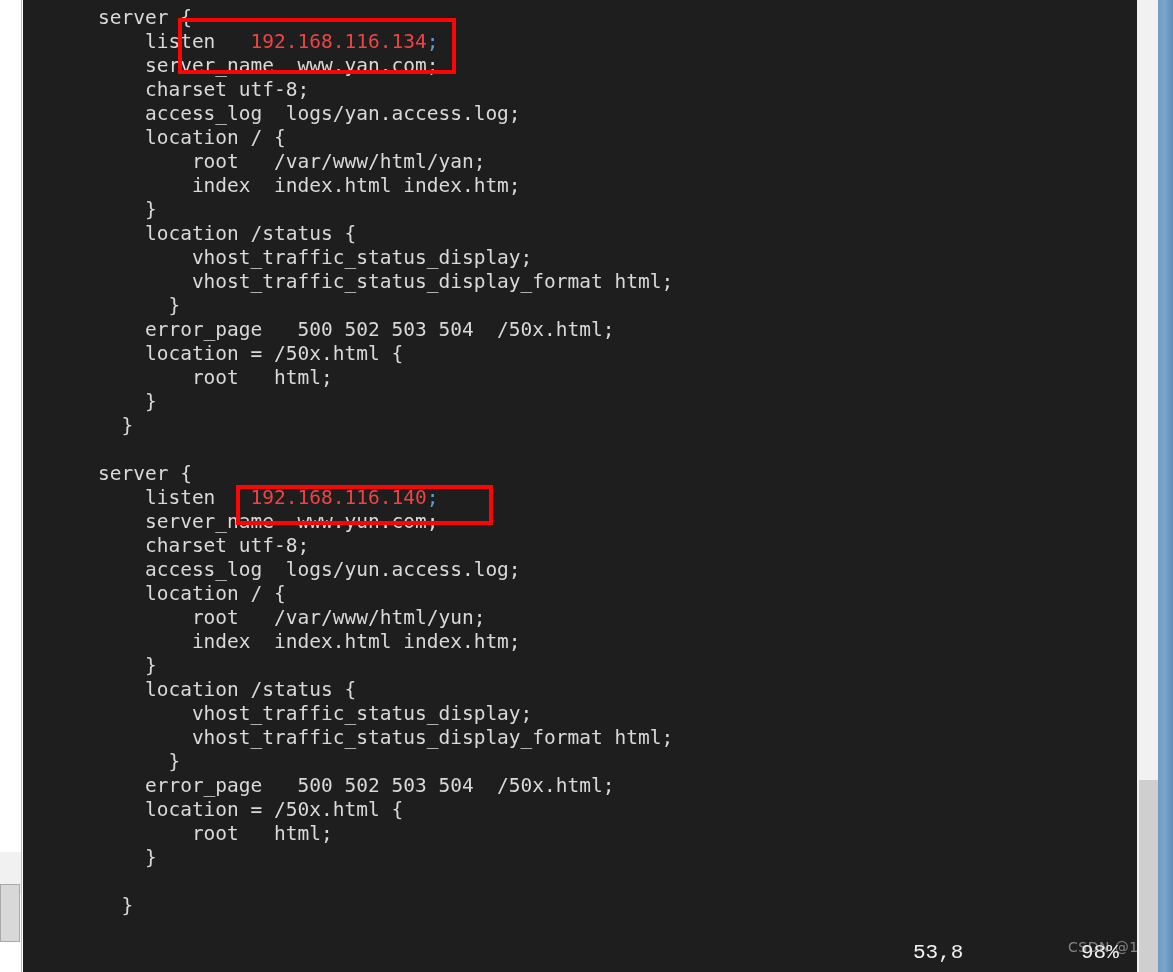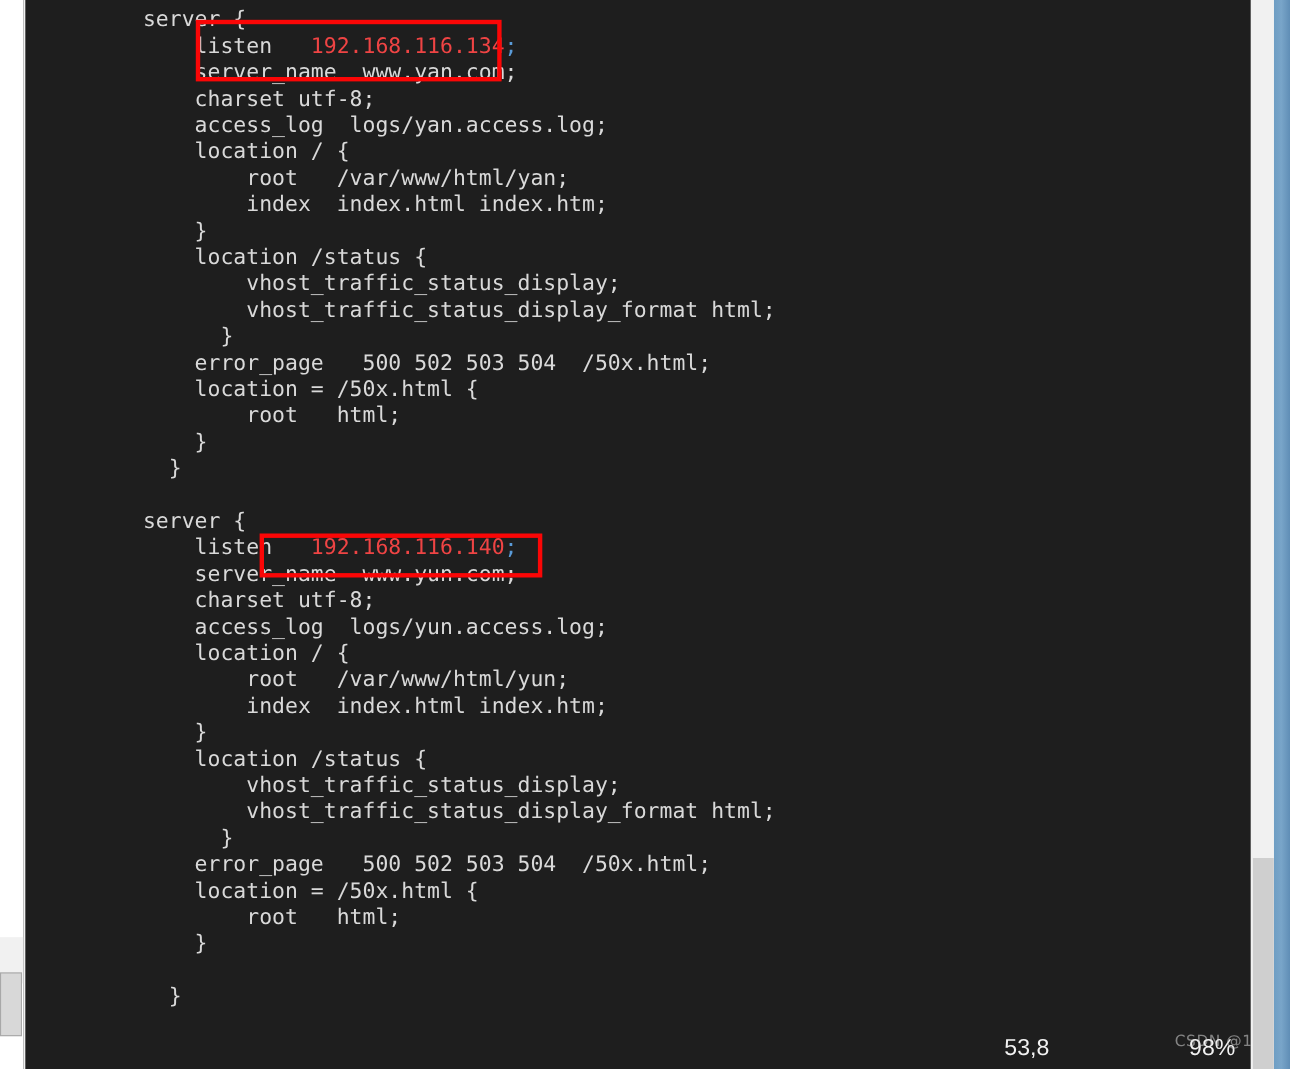--- a/index.html
+++ b/index.html
@@ -101,21 +101,21 @@
     font-family: "DejaVu Sans Mono", "Liberation Mono", monospace;
     font-size: 19.5px;
     line-height: 24px;
     color: #d9d9d9;
     white-space: pre;
     letter-spacing: 0px;
   }
   .ln {
     display: block;
     height: 24px;
-    padding-left: 60px;
+    padding-left: 28px;
     white-space: pre;
   }
   .ln:first-child { margin-top: 6px; }
 
   .ip { color: #ef4444; }
   .punc { color: #5a9bd8; }
 
   
   .redbox {
     position: absolute;
@@ -138,21 +138,21 @@
   }
 
   
   #statusline {
     position: absolute;
     left: 0;
     bottom: 0;
     width: 1114px;
     height: 34px;
     color: #e8e8e8;
-    font-family: Liberation Sans, sans-serif;
+    font-family: Liberation Mono, monospace;
     font-size: 21px;
     line-height: 34px;
   }
   #cursor-pos {
     position: absolute;
     left: 890px;
     bottom: 2px;
     color: #f2f2f2;
   }
   #scroll-pct {

